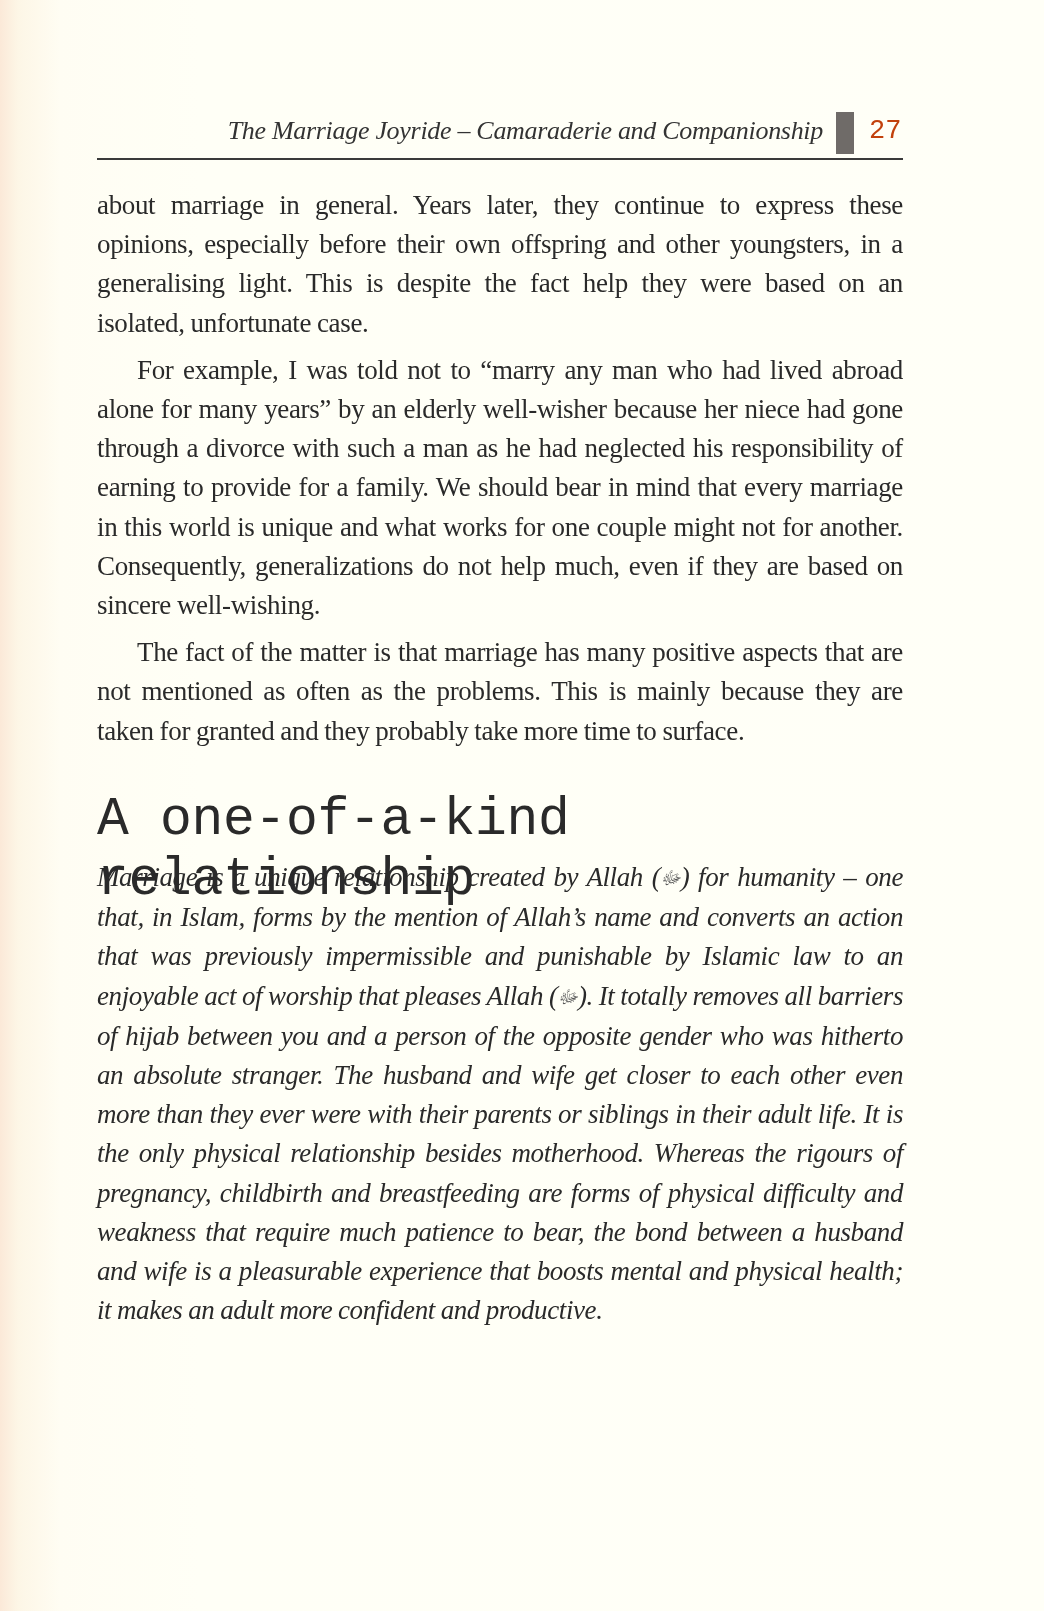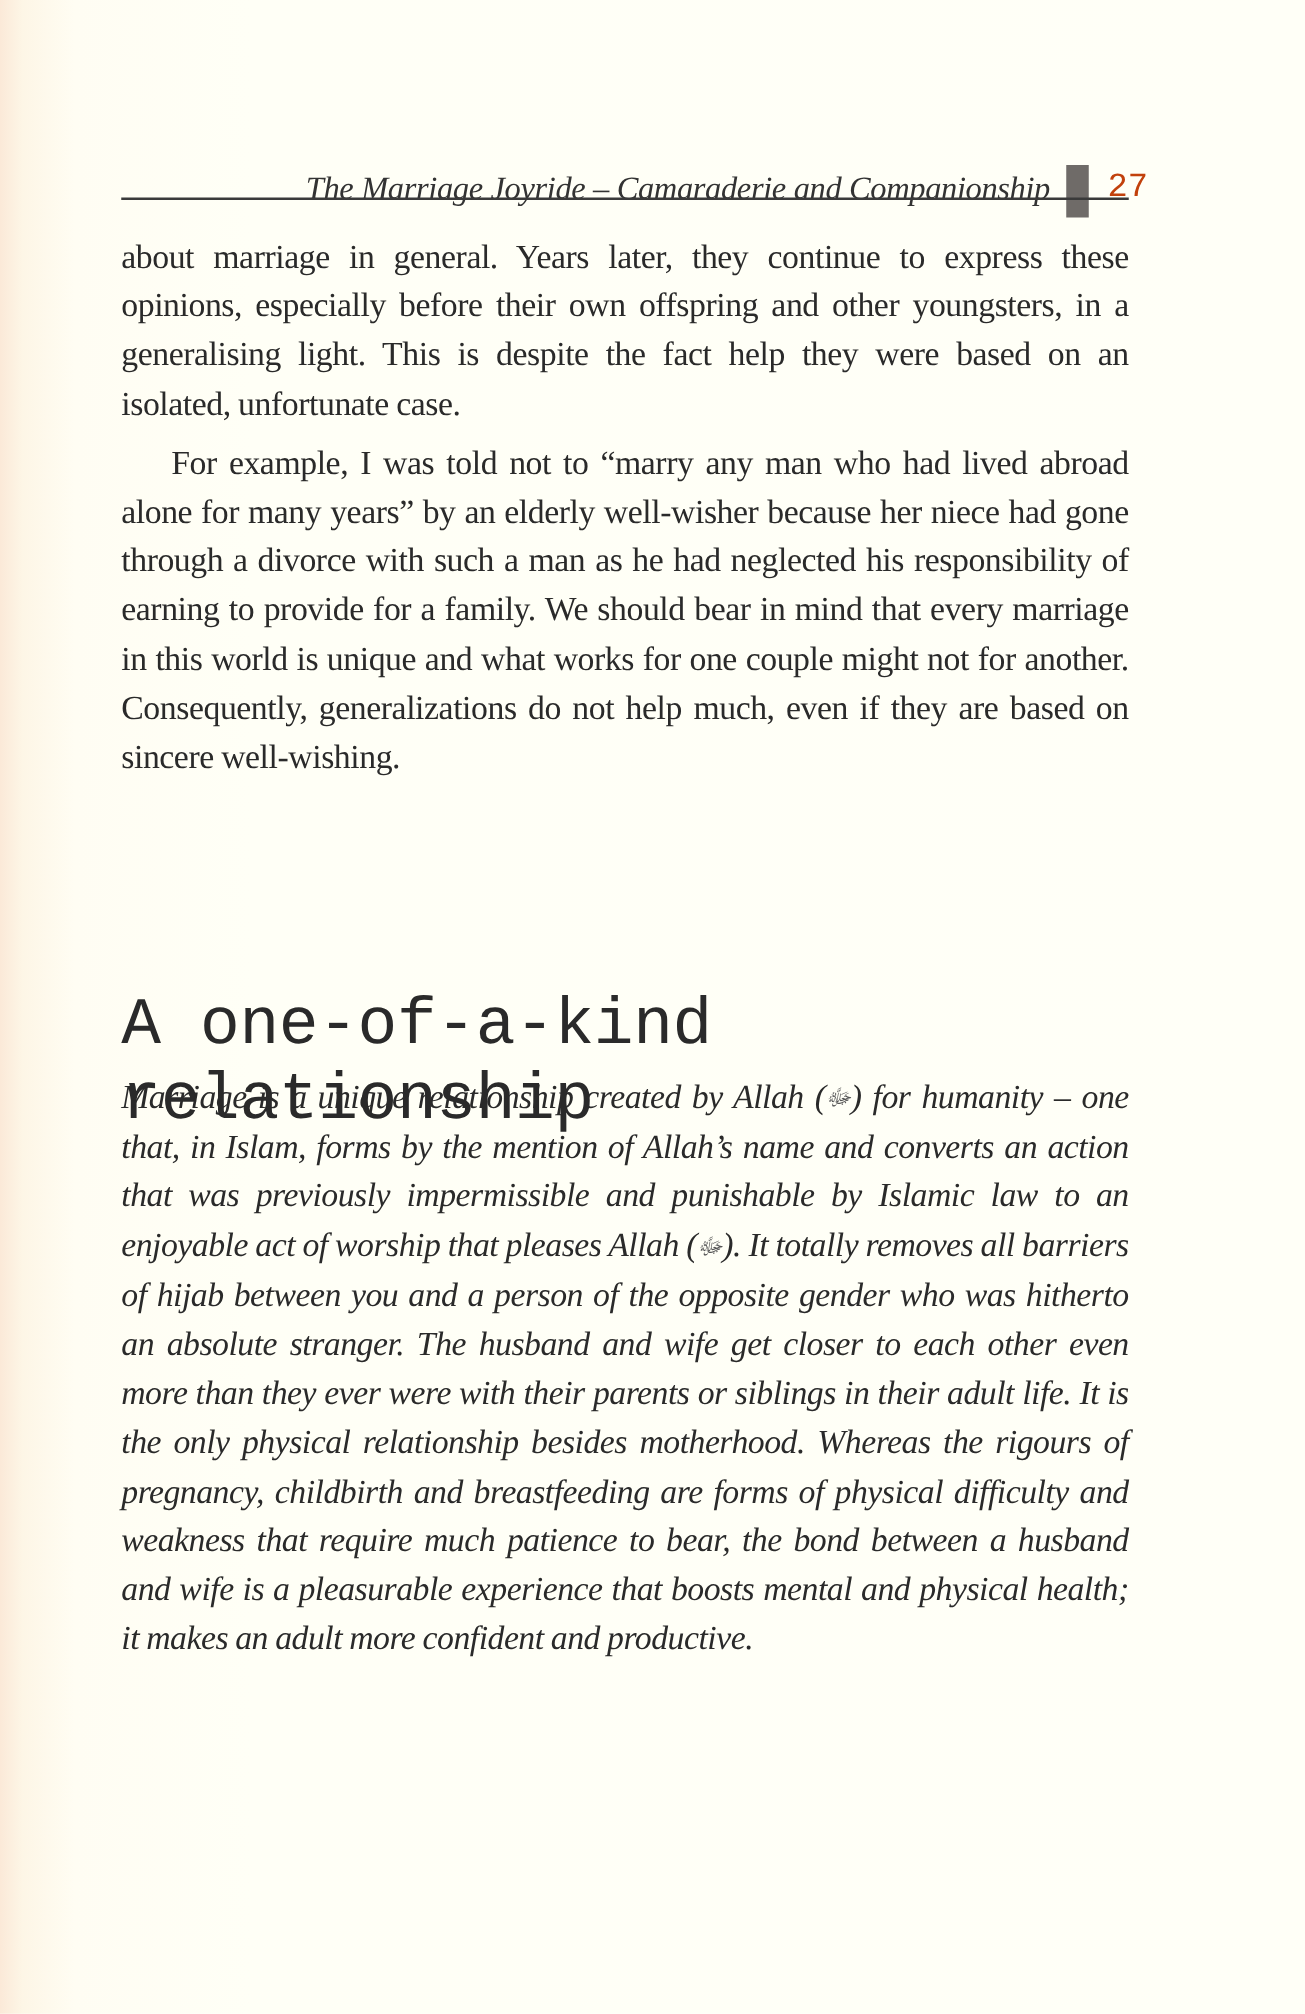--- a/index.html
+++ b/index.html
@@ -16,25 +16,24 @@
       color: #2b2b2b;
     }
     .page {
       position: absolute;
       left: 97px;
       top: 0;
       width: 806px;
     }
     .running-head {
       position: absolute;
-      left: 17px;
+      left: 0;
       top: 112px;
       width: 806px;
       height: 48px;
-      margin-top: 20px;
     }
     .running-title {
       position: absolute;
       right: 80px;
       top: 4px;
       font-style: italic;
       font-size: 26px;
       color: #333;
       white-space: nowrap;
       letter-spacing: -0.3px;
@@ -119,20 +118,21 @@
   <div class="running-head">
     <span class="running-title">The Marriage Joyride – Camaraderie and Companionship</span>
     <div class="thumb-tab"></div>
     <span class="page-number">27</span>
   </div>
   <div class="rule"></div>
 
   <div class="body-text">
     <p>about marriage in general. Years later, they continue to express these opinions, especially before their own offspring and other youngsters, in a generalising light. This is despite the fact help they were based on an isolated, unfortunate case.</p>
     <p class="indent">For example, I was told not to “marry any man who had lived abroad alone for many years” by an elderly well-wisher because her niece had gone through a divorce with such a man as he had neglected his responsibility of earning to provide for a family. We should bear in mind that every marriage in this world is unique and what works for one couple might not for another. Consequently, generalizations do not help much, even if they are based on sincere well-wishing.</p>
+    <p class="indent">The fact of the matter is that marriage has many positive aspects that are not mentioned as often as the problems. This is mainly because they are taken for granted and they probably take more time to surface.</p>
   </div>
 
   <h2 class="section-heading">A one-of-a-kind relationship</h2>
 
   <div class="section-text">
     <p><span>Marriage is a unique relationship created by Allah (</span><span class="honorific">ﷻ</span><span>) for humanity – one that, in Islam, forms by the mention of Allah’s name and converts an action that was previously impermissible and punishable by Islamic law to an enjoyable act of worship that pleases Allah (</span><span class="honorific">ﷻ</span><span>). It totally removes all barriers of hijab between you and a person of the opposite gender who was hitherto an absolute stranger. The husband and wife get closer to each other even more than they ever were with their parents or siblings in their adult life. It is the only physical relationship besides motherhood. Whereas the rigours of pregnancy, childbirth and breastfeeding are forms of physical difficulty and weakness that require much patience to bear, the bond between a husband and wife is a pleasurable experience that boosts mental and physical health; it makes an adult more confident and productive.</span></p>
   </div>
 </div>
 
 </body></html>

